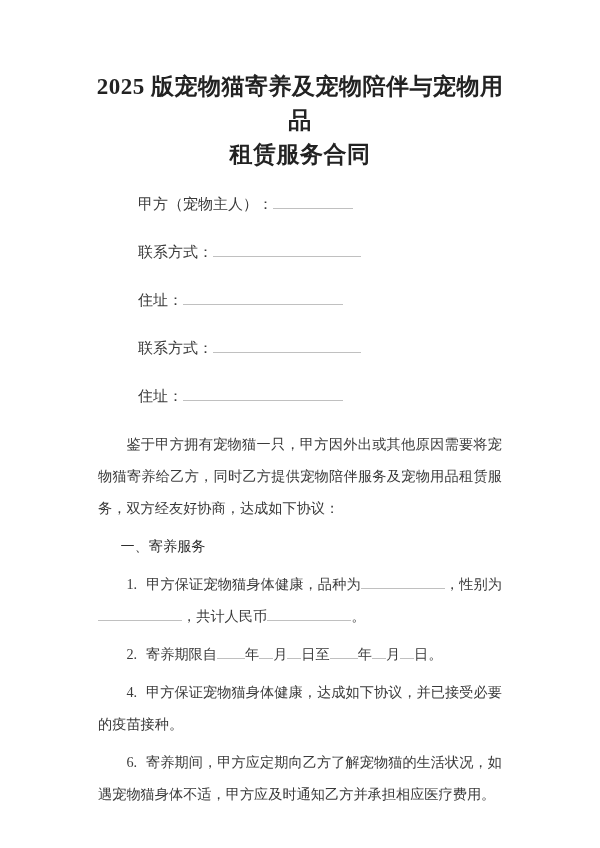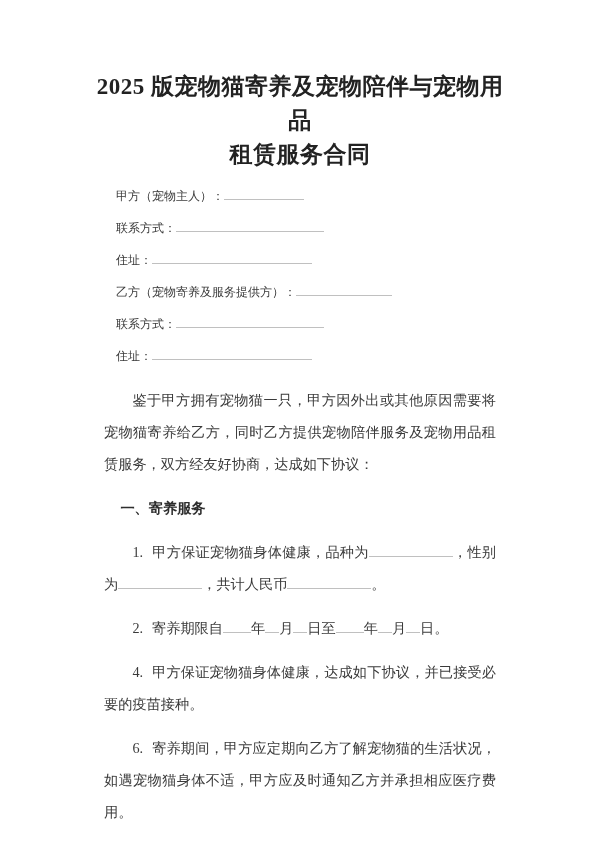--- a/index.html
+++ b/index.html
@@ -25,36 +25,36 @@
     margin: 0 0 8px 0;
     font-size: 23px;
     font-weight: bold;
     color: #222222;
     text-align: center;
     line-height: 34px;
     letter-spacing: 0.5px;
   }
   .title-line { display: block; }
   .doc-line {
-    margin: 0;
-    font-size: 12px;
+    margin: 16px;
+    font-size: 15px;
     line-height: 32px;
     text-indent: 2em;
   }
   .para {
-    margin: 12px;
+    margin: 6px;
     font-size: 14.2px;
     line-height: 32px;
     text-indent: 2em;
     text-align: justify;
   }
   .section-heading {
     margin: 0;
     font-size: 14.2px;
-    font-weight: bold;
+    font-weight: normal;
     line-height: 32px;
     text-indent: 2em;
     color: #2e2e2e;
   }
   .seg-num {
     display: inline;
     padding-right: 9px;
   }
   .seg-blank {
     display: inline-block;
@@ -70,21 +70,20 @@
 
   <h1 class="title">
     <span class="title-line">2025 版宠物猫寄养及宠物陪伴与宠物用品</span>
     <span class="title-line">租赁服务合同</span>
   </h1>
 
   <div>
     <p class="doc-line"><span class="seg-text">甲方（宠物主人）：</span><span class="seg-blank" style="width: 80px;"></span></p>
     <p class="doc-line"><span class="seg-text">联系方式：</span><span class="seg-blank" style="width: 148px;"></span></p>
     <p class="doc-line"><span class="seg-text">住址：</span><span class="seg-blank" style="width: 160px;"></span></p>
-    <p class="doc-line"><span class="seg-text">乙方（宠物寄养及服务提供方）：</span><span class="seg-blank" style="width: 96px;"></span></p>
     <p class="doc-line"><span class="seg-text">联系方式：</span><span class="seg-blank" style="width: 148px;"></span></p>
     <p class="doc-line"><span class="seg-text">住址：</span><span class="seg-blank" style="width: 160px;"></span></p>
   </div>
 
   <p class="para">鉴于甲方拥有宠物猫一只，甲方因外出或其他原因需要将宠物猫寄养给乙方，同时乙方提供宠物陪伴服务及宠物用品租赁服务，双方经友好协商，达成如下协议：</p>
 
   <h2 class="section-heading">一、寄养服务</h2>
 
   <div>
     <p class="para"><span class="seg-num">1.</span><span class="seg-text">甲方保证宠物猫身体健康，品种为</span><span class="seg-blank" style="width: 84px;"></span><span class="seg-text">，性别为</span><span class="seg-blank" style="width: 84px;"></span><span class="seg-text">，共计人民币</span><span class="seg-blank" style="width: 84px;"></span><span class="seg-text">。</span></p>

